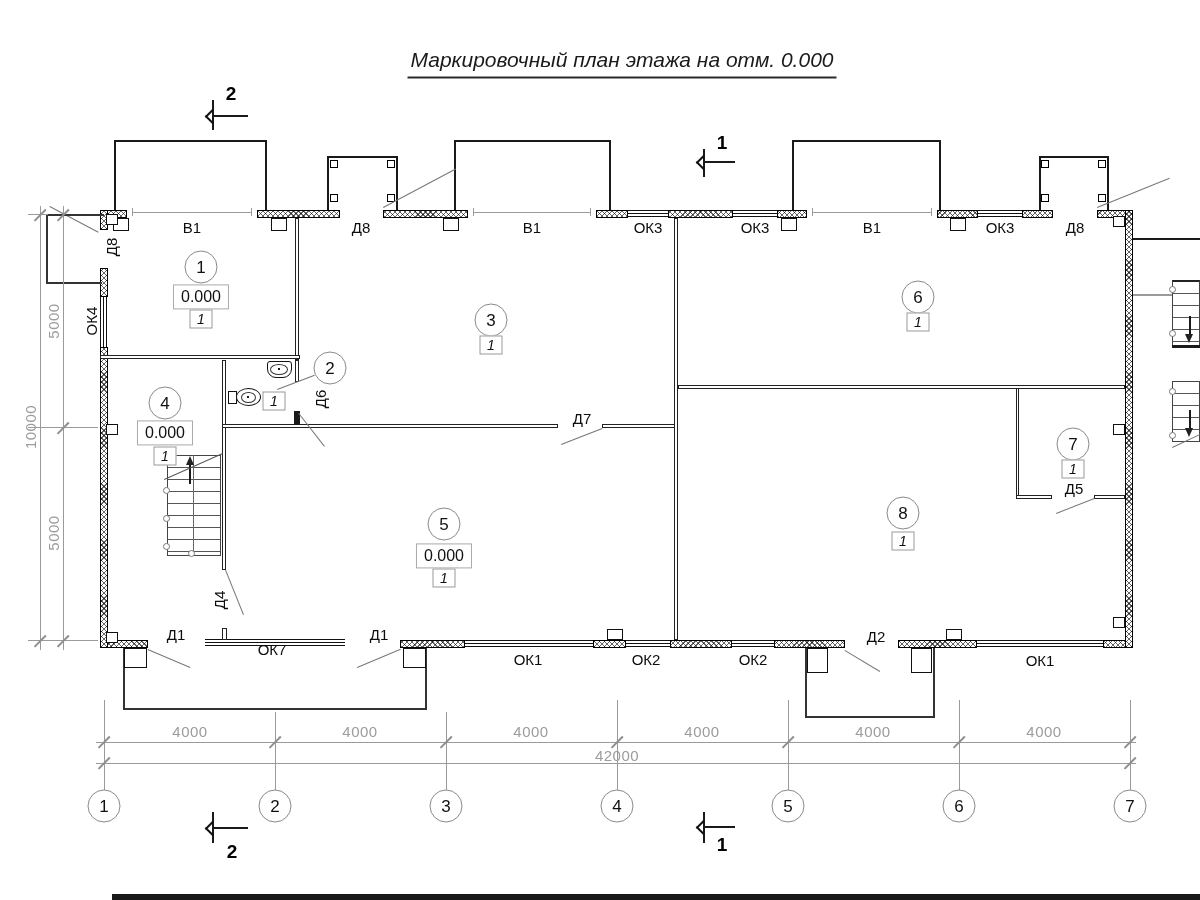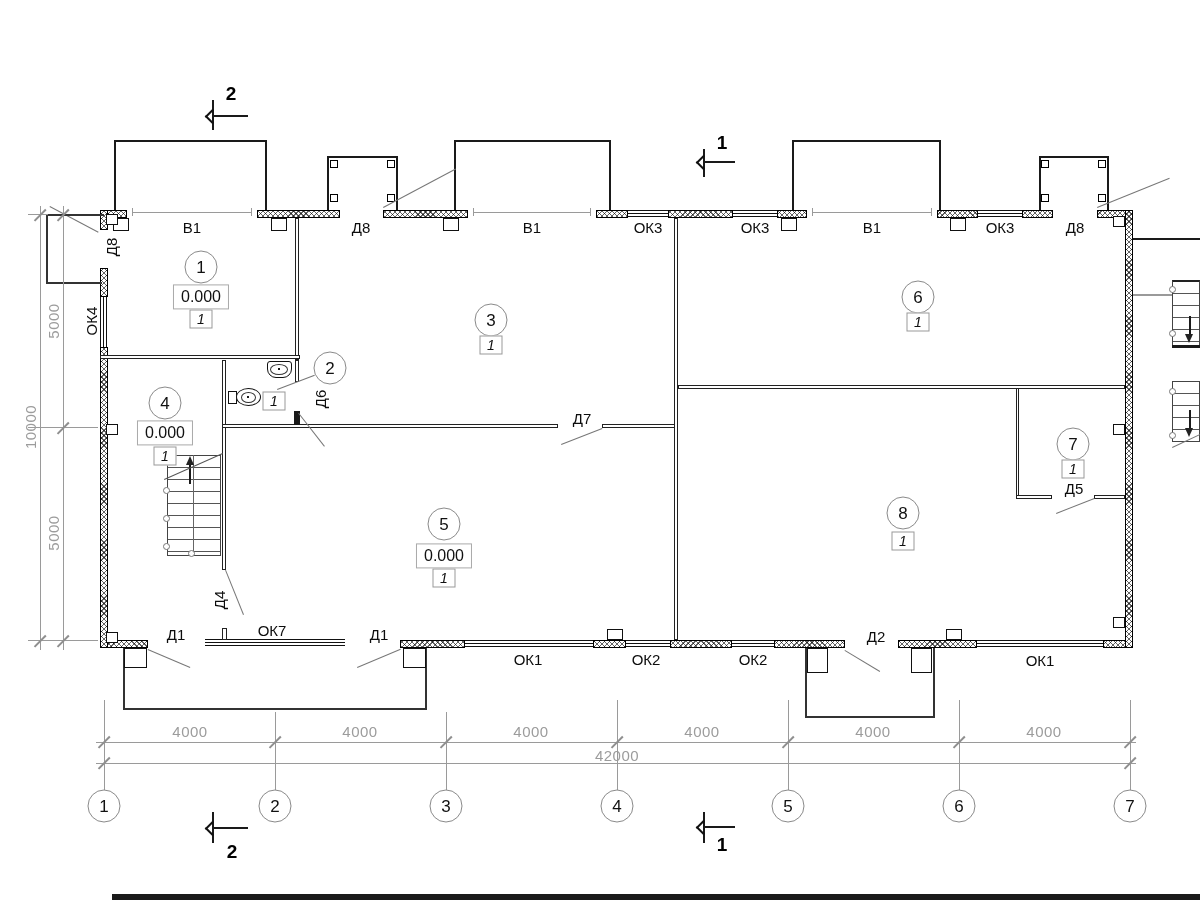--- a/index.html
+++ b/index.html
@@ -43,20 +43,21 @@
   .crc{position:absolute;width:5px;height:5px;border:1px solid #777;border-radius:50%;background:#fff}
   .title{position:absolute;left:622px;top:63px;transform:translate(-50%,-50%);font-style:italic;font-weight:500;
     font-size:21px;color:#1a1a1a;border-bottom:2px solid #2a2a2a;padding:0 3px 5px;white-space:nowrap}
   .fix{position:absolute;box-sizing:border-box;border:1.5px solid #111;background:#fff}
 </style>
 </head>
 <body>
 
 <div id="plan">
 
+  <div class="title">Маркировочный план этажа на отм. 0.000</div>
 
   <div class="ln" style="left:114px;top:140px;width:2px;height:70px"></div>
   <div class="ln" style="left:114px;top:140px;width:153px;height:2px"></div>
   <div class="ln" style="left:265px;top:140px;width:2px;height:70px"></div>
 
   <div class="ln" style="left:327px;top:156px;width:2px;height:54px"></div>
   <div class="ln" style="left:327px;top:156px;width:71px;height:2px"></div>
   <div class="ln" style="left:396px;top:156px;width:2px;height:54px"></div>
   <div class="sq" style="left:330px;top:160px"></div>
   <div class="sq" style="left:387px;top:160px"></div>
@@ -212,21 +213,21 @@
 
   <div class="lbl" style="left:192px;top:227px">В1</div>
   <div class="lbl" style="left:361px;top:227px">Д8</div>
   <div class="lbl" style="left:532px;top:227px">В1</div>
   <div class="lbl" style="left:648px;top:227px">ОК3</div>
   <div class="lbl" style="left:755px;top:227px">ОК3</div>
   <div class="lbl" style="left:872px;top:227px">В1</div>
   <div class="lbl" style="left:1000px;top:227px">ОК3</div>
   <div class="lbl" style="left:1075px;top:227px">Д8</div>
   <div class="lbl" style="left:176px;top:634px">Д1</div>
-  <div class="lbl" style="left:272px;top:630px">ОК7</div>
+  <div class="lbl" style="left:272px;top:649px">ОК7</div>
   <div class="lbl" style="left:379px;top:634px">Д1</div>
   <div class="lbl" style="left:528px;top:659px">ОК1</div>
   <div class="lbl" style="left:646px;top:659px">ОК2</div>
   <div class="lbl" style="left:753px;top:659px">ОК2</div>
   <div class="lbl" style="left:876px;top:636px">Д2</div>
   <div class="lbl" style="left:1040px;top:660px">ОК1</div>
   <div class="lbl rot" style="left:111px;top:247px">Д8</div>
   <div class="lbl rot" style="left:91px;top:321px">ОК4</div>
   <div class="lbl rot" style="left:320px;top:399px">Д6</div>
   <div class="lbl" style="left:582px;top:418px">Д7</div>

